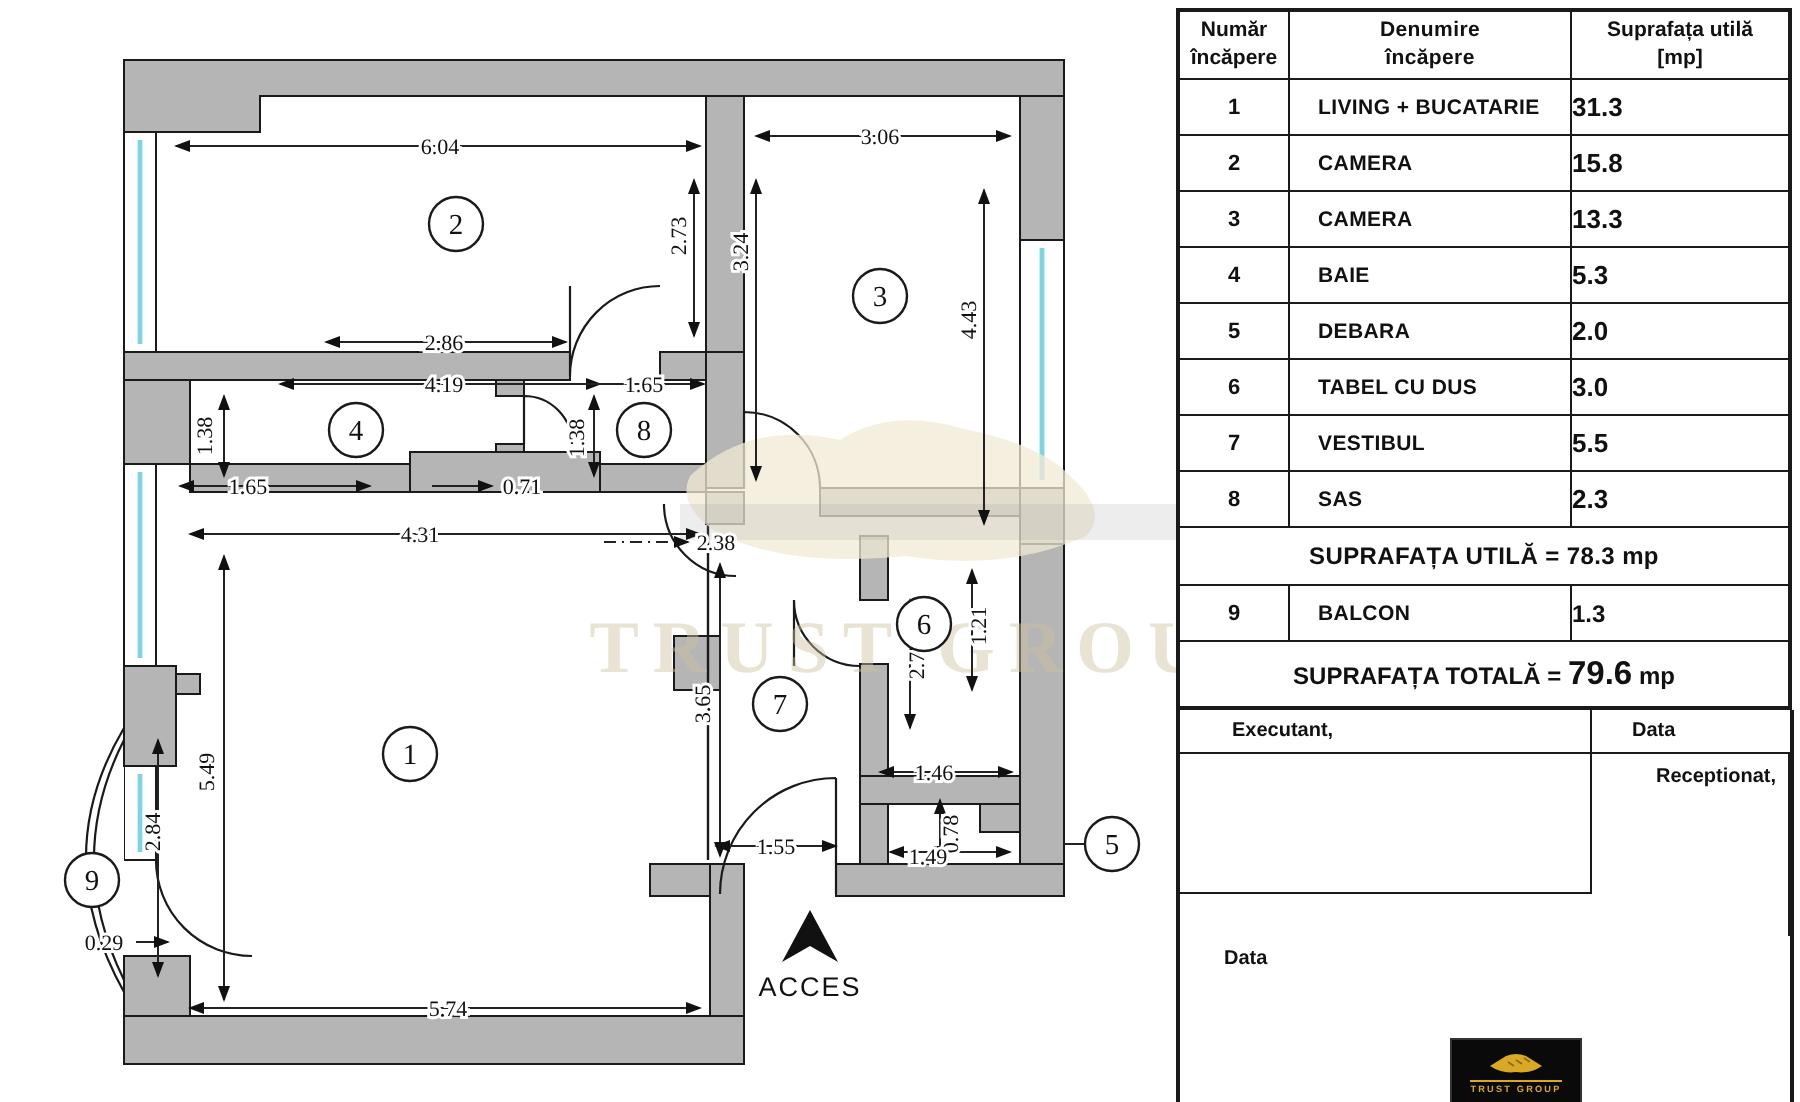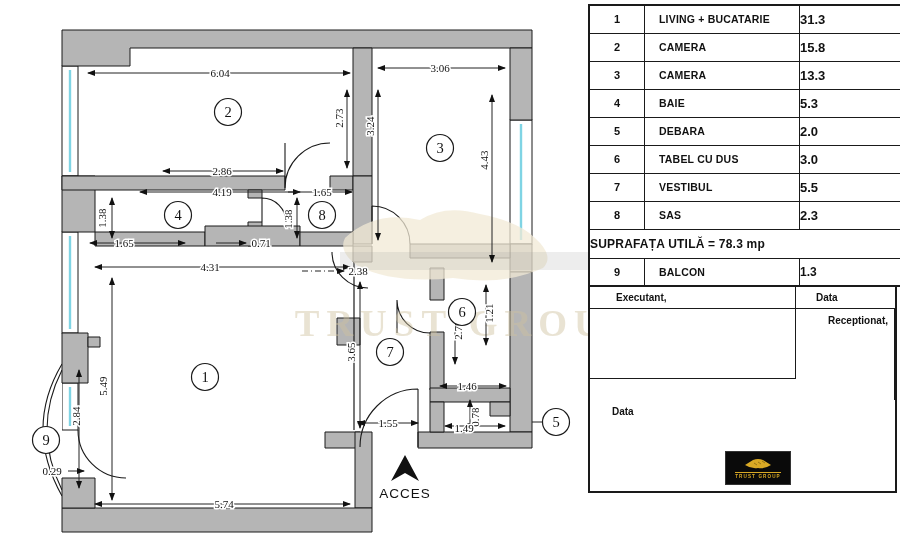--- a/index.html
+++ b/index.html
@@ -10,21 +10,21 @@
   .panel{position:absolute;left:588px;top:4px;width:309px;}
   .panel-title{font-size:11.5px;font-weight:bold;letter-spacing:.2px;margin:2px 0 7px 2px;}
   table.recap{border-collapse:collapse;width:305px;table-layout:fixed;}
   table.recap td,table.recap th{border:1.6px solid #1a1a1a;padding:0;vertical-align:middle;}
   table.recap{border:2px solid #1a1a1a;}
   .c-nr{width:54px;text-align:center;font-weight:bold;font-size:11px;}
   .c-name{width:140px;text-align:left;padding-left:14px !important;font-weight:bold;font-size:10.5px;letter-spacing:.2px;}
   .c-area{width:108px;text-align:left;font-weight:bold;font-size:13px;}
   .hdr{font-size:10.5px;font-weight:bold;text-align:center;line-height:1.25;height:33px;}
   .row{height:28px;}
-  .merge{height:28px;text-align:left;font-weight:bold;font-size:12px;letter-spacing:.2px;}
+  .merge{height:28px;text-align:center;font-weight:bold;font-size:12px;letter-spacing:.2px;}
   .merge-tot{height:32px;text-align:center;font-weight:bold;font-size:12px;}
   .tot-val{font-size:16.5px;}
   .sig{width:305px;border:2px solid #1a1a1a;border-top:none;display:grid;
        grid-template-columns:206px 1fr;font-size:10px;font-weight:bold;}
   .sig .cell{border-right:1.6px solid #1a1a1a;}
   .sig .cell:last-child,.sig .cellr{border-right:none;}
   .sig .b{border-bottom:1.6px solid #1a1a1a;}
   .sig-exec{height:21px;display:flex;align-items:center;padding-left:26px;}
   .sig-data{height:21px;display:flex;align-items:center;padding-left:20px;}
   .sig-empty{height:69px;}
@@ -239,20 +239,34 @@
     <g>
       <polygon points="405,455 391,481 405,473 419,481" fill="#111"></polygon>
       <text class="acc" x="405" y="498">ACCES</text>
     </g>
   </svg>
 
   <div class="panel">
 
     <table class="recap">
       <tbody>
+          <tr class="hdr">
+        <td class="c-nr hdr">
+          <div>Număr</div>
+              <div>încăpere</div>
+            </td>
+        <td class="c-name hdr" style="text-align:center;padding-left:0 !important;">
+          <div>Denumire</div>
+              <div>încăpere</div>
+            </td>
+        <td class="c-area hdr">
+          <div>Suprafața utilă</div>
+              <div>[mp]</div>
+            </td>
+      </tr>
       <tr class="row">
         <td class="c-nr">1</td>
         <td class="c-name">LIVING + BUCATARIE</td>
         <td class="c-area">31.3</td>
       </tr>
       <tr class="row">
         <td class="c-nr">2</td>
         <td class="c-name">CAMERA</td>
         <td class="c-area">15.8</td>
       </tr>
@@ -290,20 +304,27 @@
         <td class="merge" colspan="3">
           <span>SUPRAFAȚA UTILĂ =</span>
           <span>78.3</span>
           <span>mp</span>
         </td>
       </tr>
       <tr class="row">
         <td class="c-nr">9</td>
         <td class="c-name">BALCON</td>
         <td class="c-area" style="font-size:12px;">1.3</td>
+      </tr>
+      <tr>
+        <td class="merge-tot" colspan="3">
+          <span>SUPRAFAȚA TOTALĂ =</span>
+          <span class="tot-val">79.6</span>
+          <span>mp</span>
+        </td>
       </tr>
     </tbody>
       </table>
 
     <div class="sig">
       <div class="cell b sig-exec">Executant,</div>
       <div class="cellr b sig-data">Data</div>
       <div class="cell b sig-empty"></div>
       <div class="cell sig-rec">Receptionat,</div>
       <div class="cellr sig-last">

